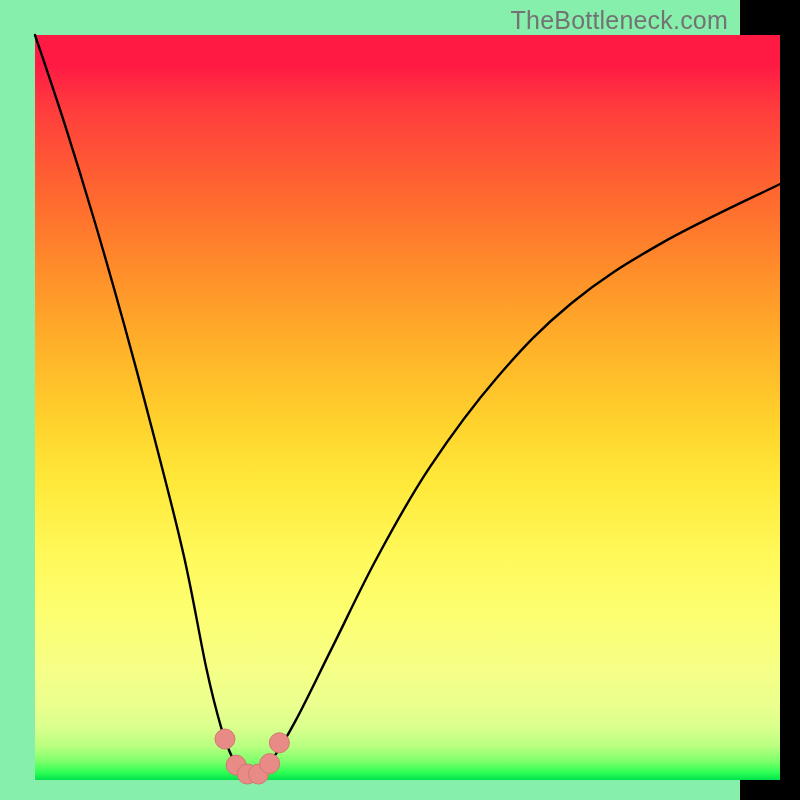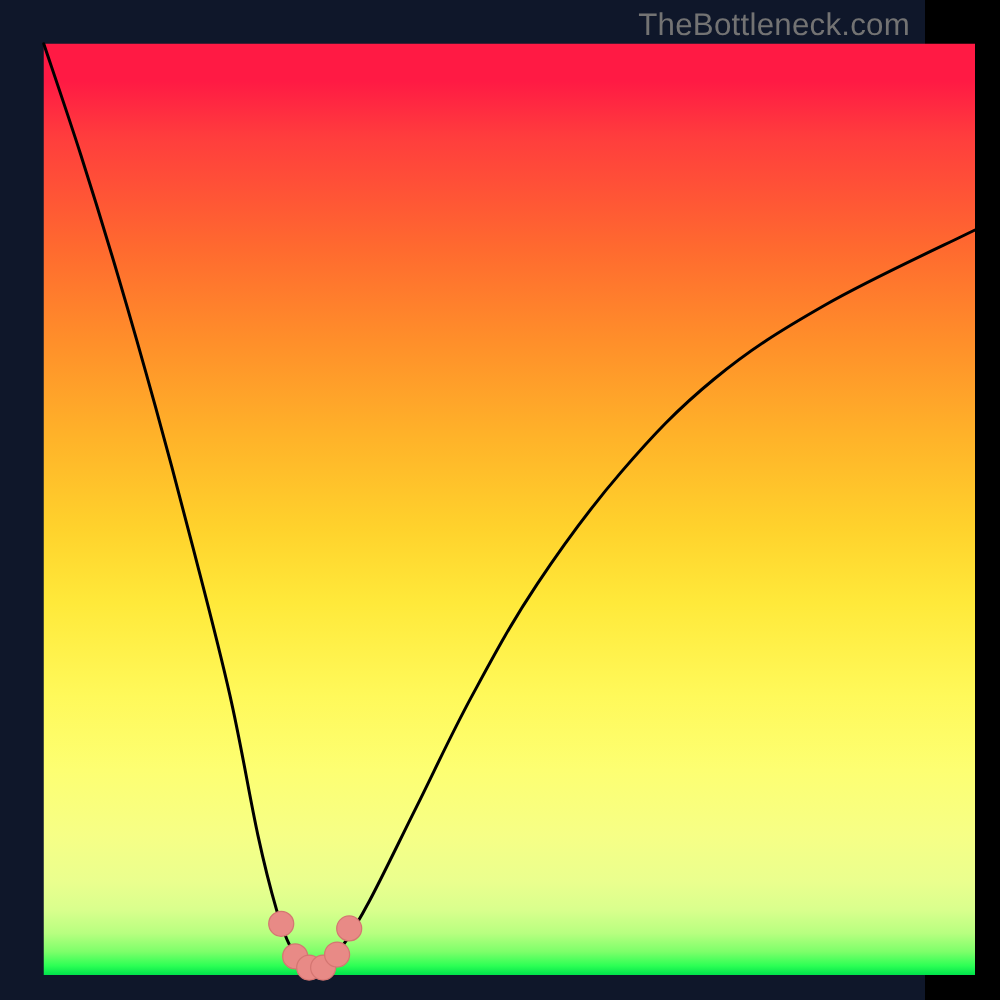--- a/index.html
+++ b/index.html
@@ -10,21 +10,21 @@
     background: #000;
     overflow: hidden;
     font-family: Arial, Helvetica, sans-serif;
   }
   .frame {
     position: absolute;
     left: 0;
     top: 0;
     width: 740px;
     height: 800px;
-    background: #0f172a;
+    background: #86efac;
   }
   .plot {
     position: absolute;
     left: 35px;
     top: 35px;
     width: 745px;
     height: 745px;
     
     background: linear-gradient(
       to bottom,

